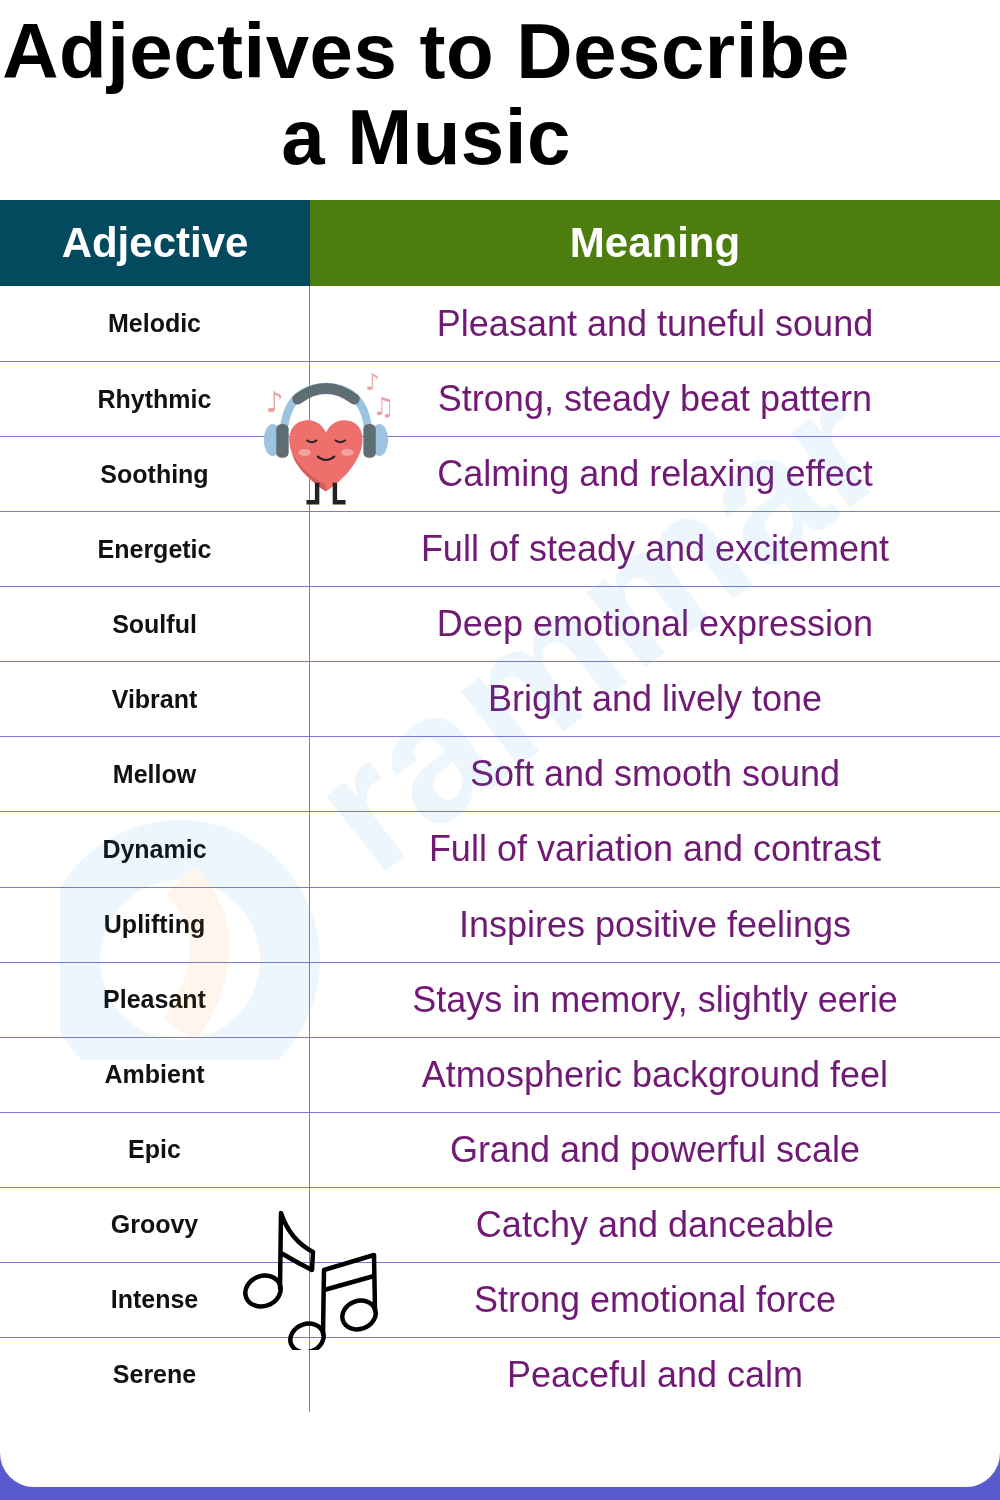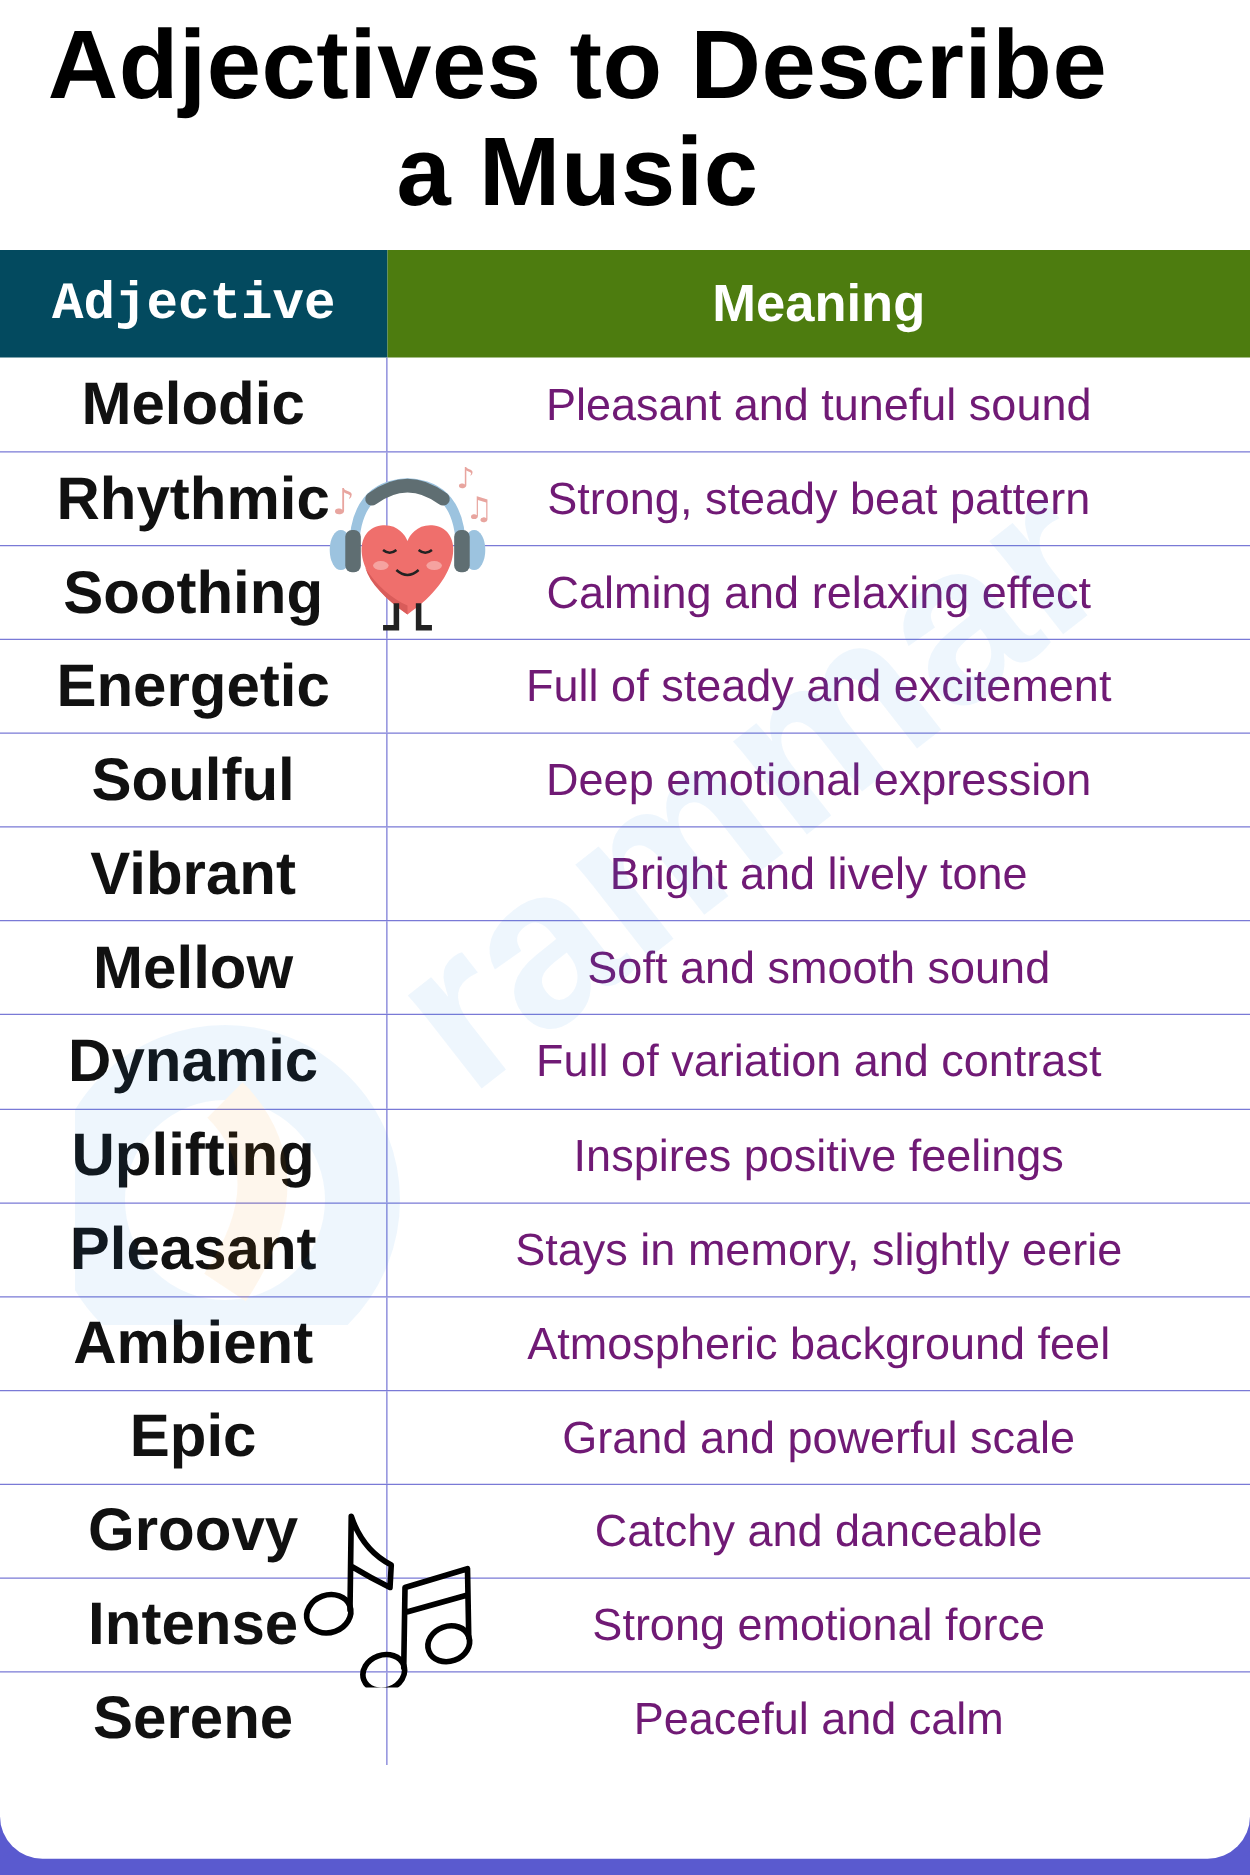--- a/index.html
+++ b/index.html
@@ -4,43 +4,43 @@
 <style>
   html, body { margin: 0; padding: 0; }
   body {
     width: 1000px; height: 1500px; position: relative; overflow: hidden;
     background: #ffffff;
     font-family: "Liberation Sans", sans-serif;
   }
   .title {
     position: absolute; left: 0; top: 8px; width: 852px;
     text-align: center; font-weight: 700; font-size: 78px; line-height: 86px;
-    color: #000; letter-spacing: 0.5px; margin-left: 36px;
+    color: #000; letter-spacing: 0.5px;
   }
   .frame {
     position: absolute; left: 0; top: 200px; width: 1000px; height: 1300px;
     background: #5a5acf;
   }
   .table-wrap {
     position: absolute; left: 0; top: 200px; width: 1000px; height: 1287px;
     background: #fff; border-radius: 0 0 34px 34px; overflow: hidden;
   }
   .head { display: flex; height: 86px; }
-  .head .h1 { width: 310px; background: #034a5f; color: #fff; font-family: Liberation Mono, monospace; }
+  .head .h1 { width: 310px; background: #034a5f; color: #fff; }
   .head .h2 { flex: 1; background: #4d7c0f; color: #fff; }
   .head div {
     display: flex; align-items: center; justify-content: center;
     font-weight: 700; font-size: 42px;
   }
   .row { display: flex; height: 75.07px; border-top: 1.5px solid #7a7ad6; box-sizing: border-box; position: relative; z-index: 2; }
   .row:first-of-type { border-top: none; }
   .c1 {
     width: 310px; border-right: 1px solid #7a7ad6; box-sizing: border-box;
     display: flex; align-items: center; justify-content: center;
-    font-weight: 700; font-size: 48px; color: #111;
+    font-weight: 700; font-size: 25px; color: #111;
   }
   .c2 {
     flex: 1; display: flex; align-items: center; justify-content: center;
     font-size: 36px; color: #701a75;
   }
   .rows { position: relative; }
   .watermark {
     position: absolute; left: 60px; top: 360px; width: 900px; height: 700px;
     pointer-events: none; z-index: 3; opacity: 0.07;
   }

